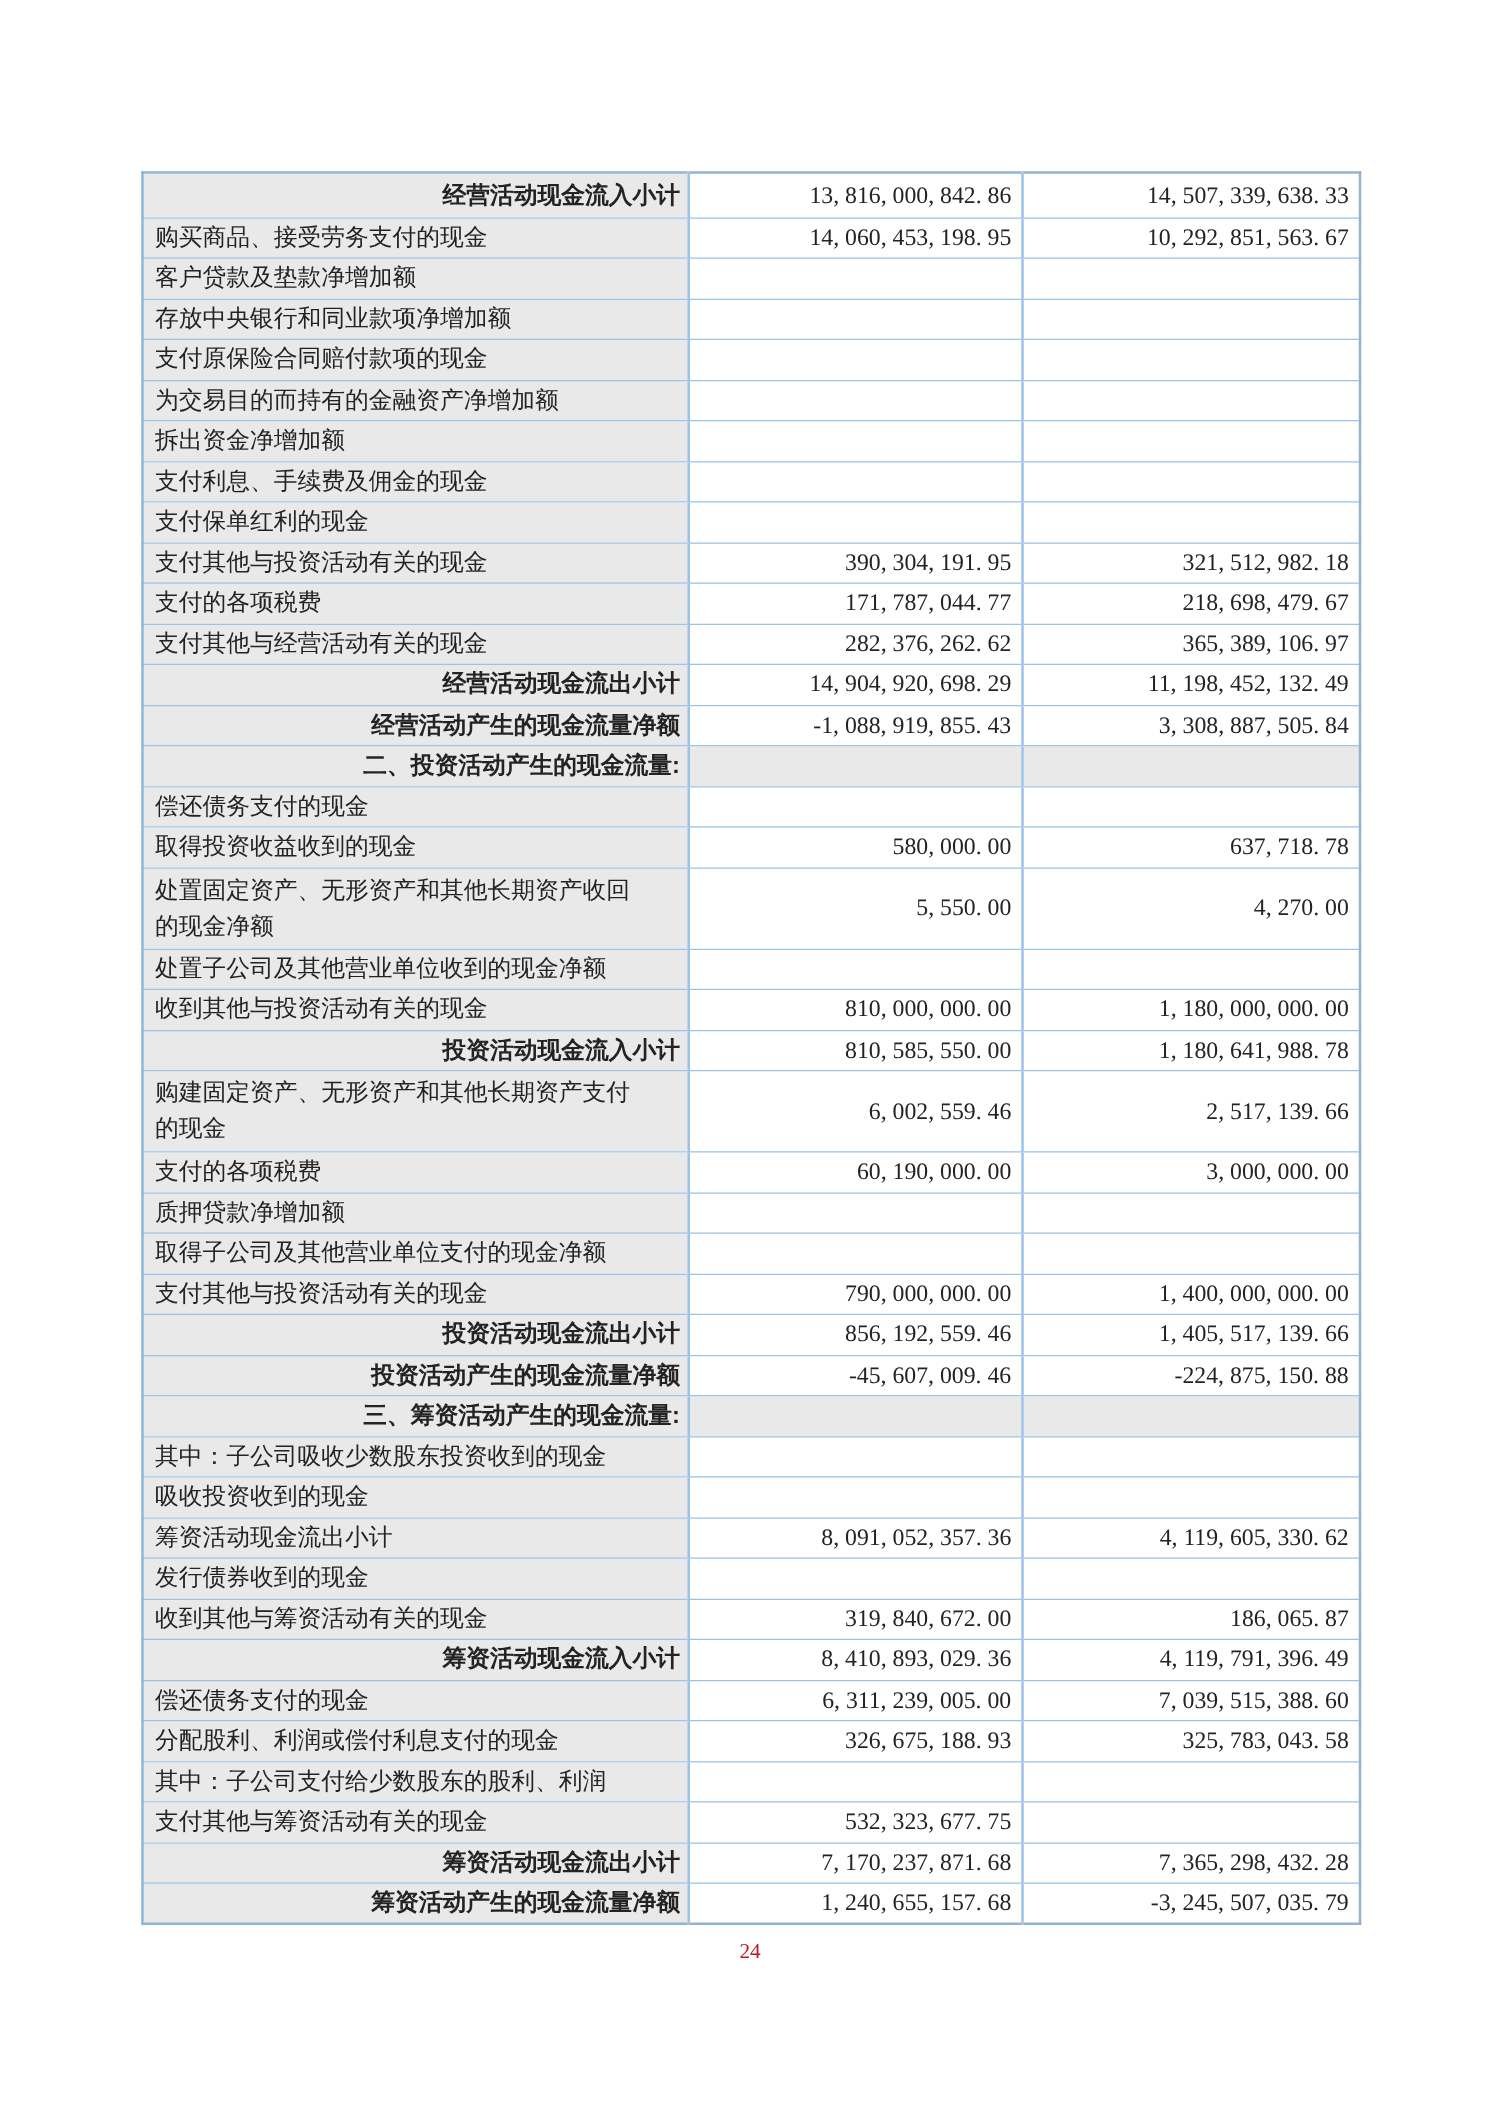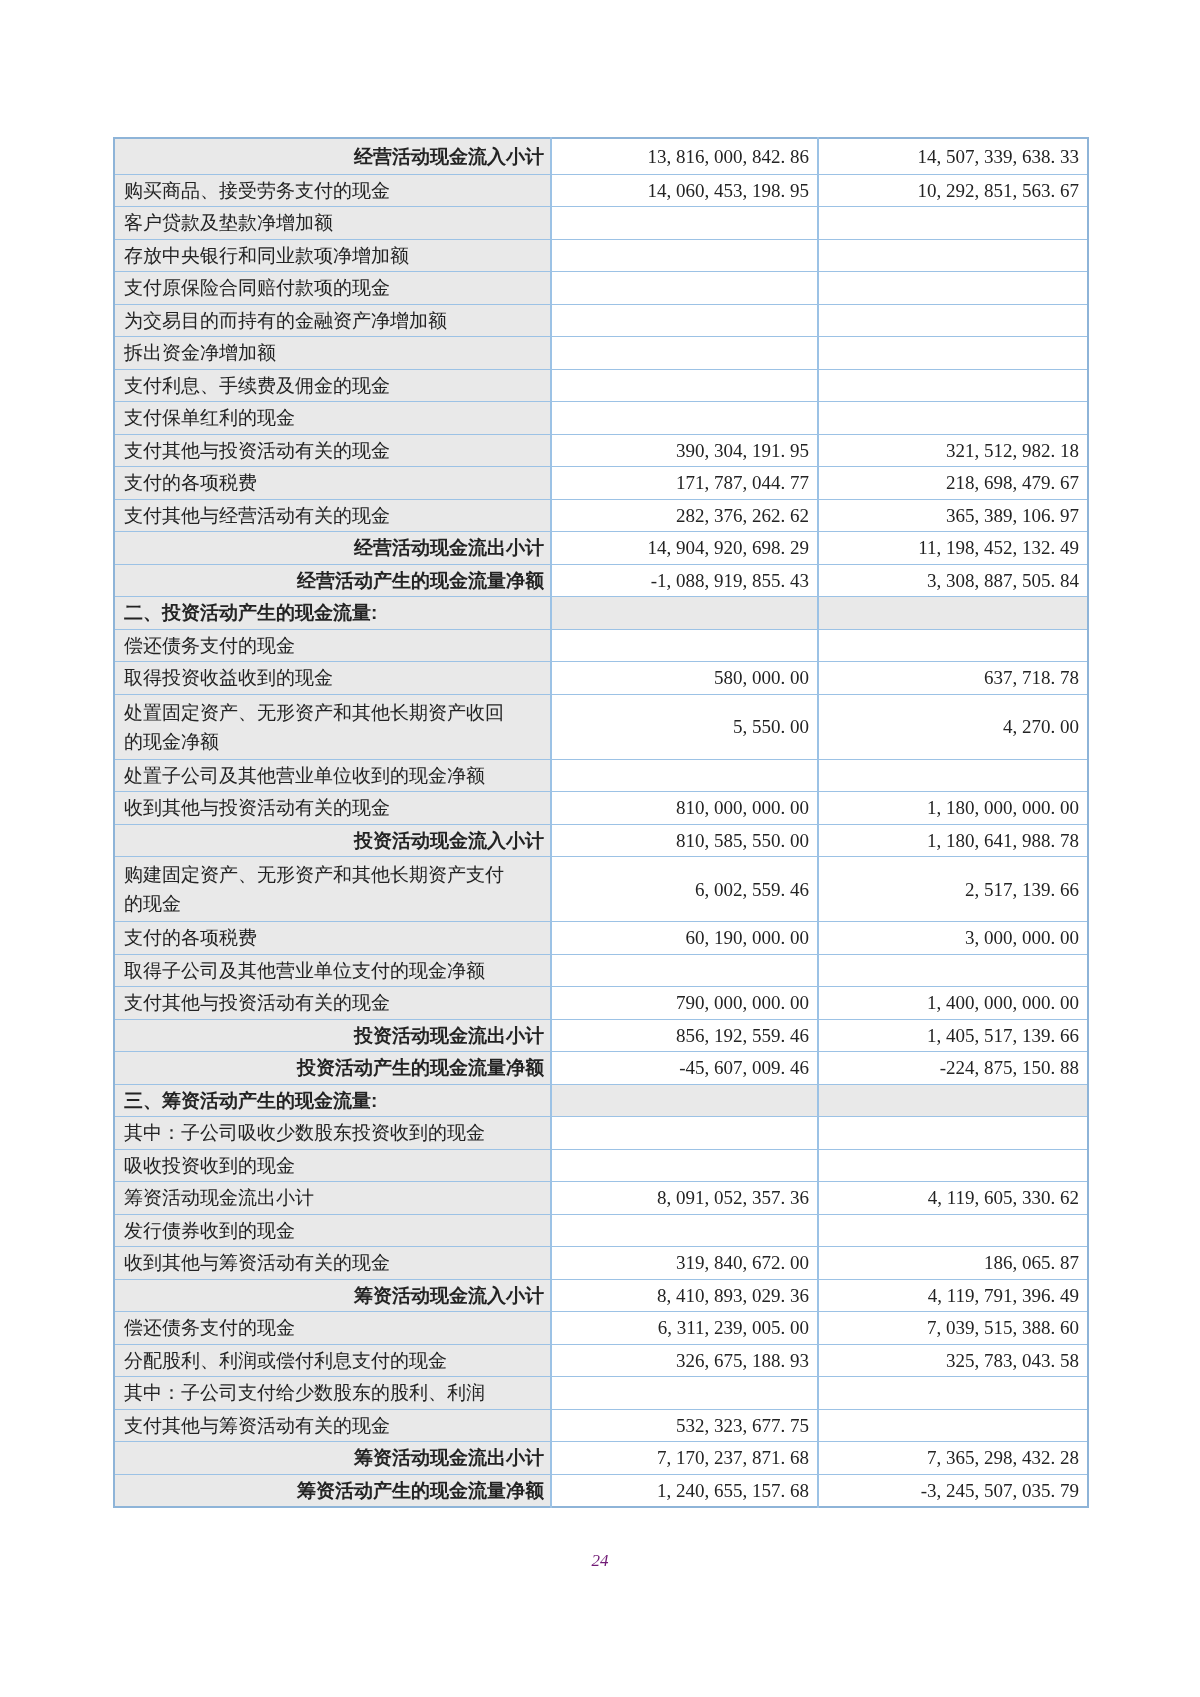--- a/index.html
+++ b/index.html
@@ -54,32 +54,32 @@
   tr.subtotal td.item {
     text-align: right;
     font-weight: bold;
     font-family: "Liberation Sans", "DejaVu Sans", sans-serif;
     font-size: 19px;
     padding-left: 6px;
   }
   tr.section td.item {
     font-weight: bold;
     font-family: "Liberation Sans", "DejaVu Sans", sans-serif;
+    text-align: right;
   }
   tr.section td.val { background: var(--shade, #e9e9e9); }
   .page-number {
     position: absolute;
     top: 1551px;
     left: 0;
     width: 1200px;
     text-align: center;
     font-size: 17px;
-    color: #701a75;
+    color: #b91c1c;
     font-family: "Liberation Serif", "DejaVu Serif", serif;
-    font-style: italic;
   }
 </style>
 </head>
 <body>
 
 <div class="page">
 
   <table class="cashflow">
     <colgroup>
       <col style="width:437px">
@@ -198,20 +198,25 @@
 的现金</td>
           <td class="val">6, 002, 559. 46</td>
           <td class="val">2, 517, 139. 66</td>
         </tr>
         <tr class="item">
           <td class="item">支付的各项税费</td>
           <td class="val">60, 190, 000. 00</td>
           <td class="val">3, 000, 000. 00</td>
         </tr>
         <tr class="item">
+          <td class="item">质押贷款净增加额</td>
+          <td class="val"></td>
+          <td class="val"></td>
+        </tr>
+        <tr class="item">
           <td class="item">取得子公司及其他营业单位支付的现金净额</td>
           <td class="val"></td>
           <td class="val"></td>
         </tr>
         <tr class="item">
           <td class="item">支付其他与投资活动有关的现金</td>
           <td class="val">790, 000, 000. 00</td>
           <td class="val">1, 400, 000, 000. 00</td>
         </tr>
         <tr class="subtotal">

